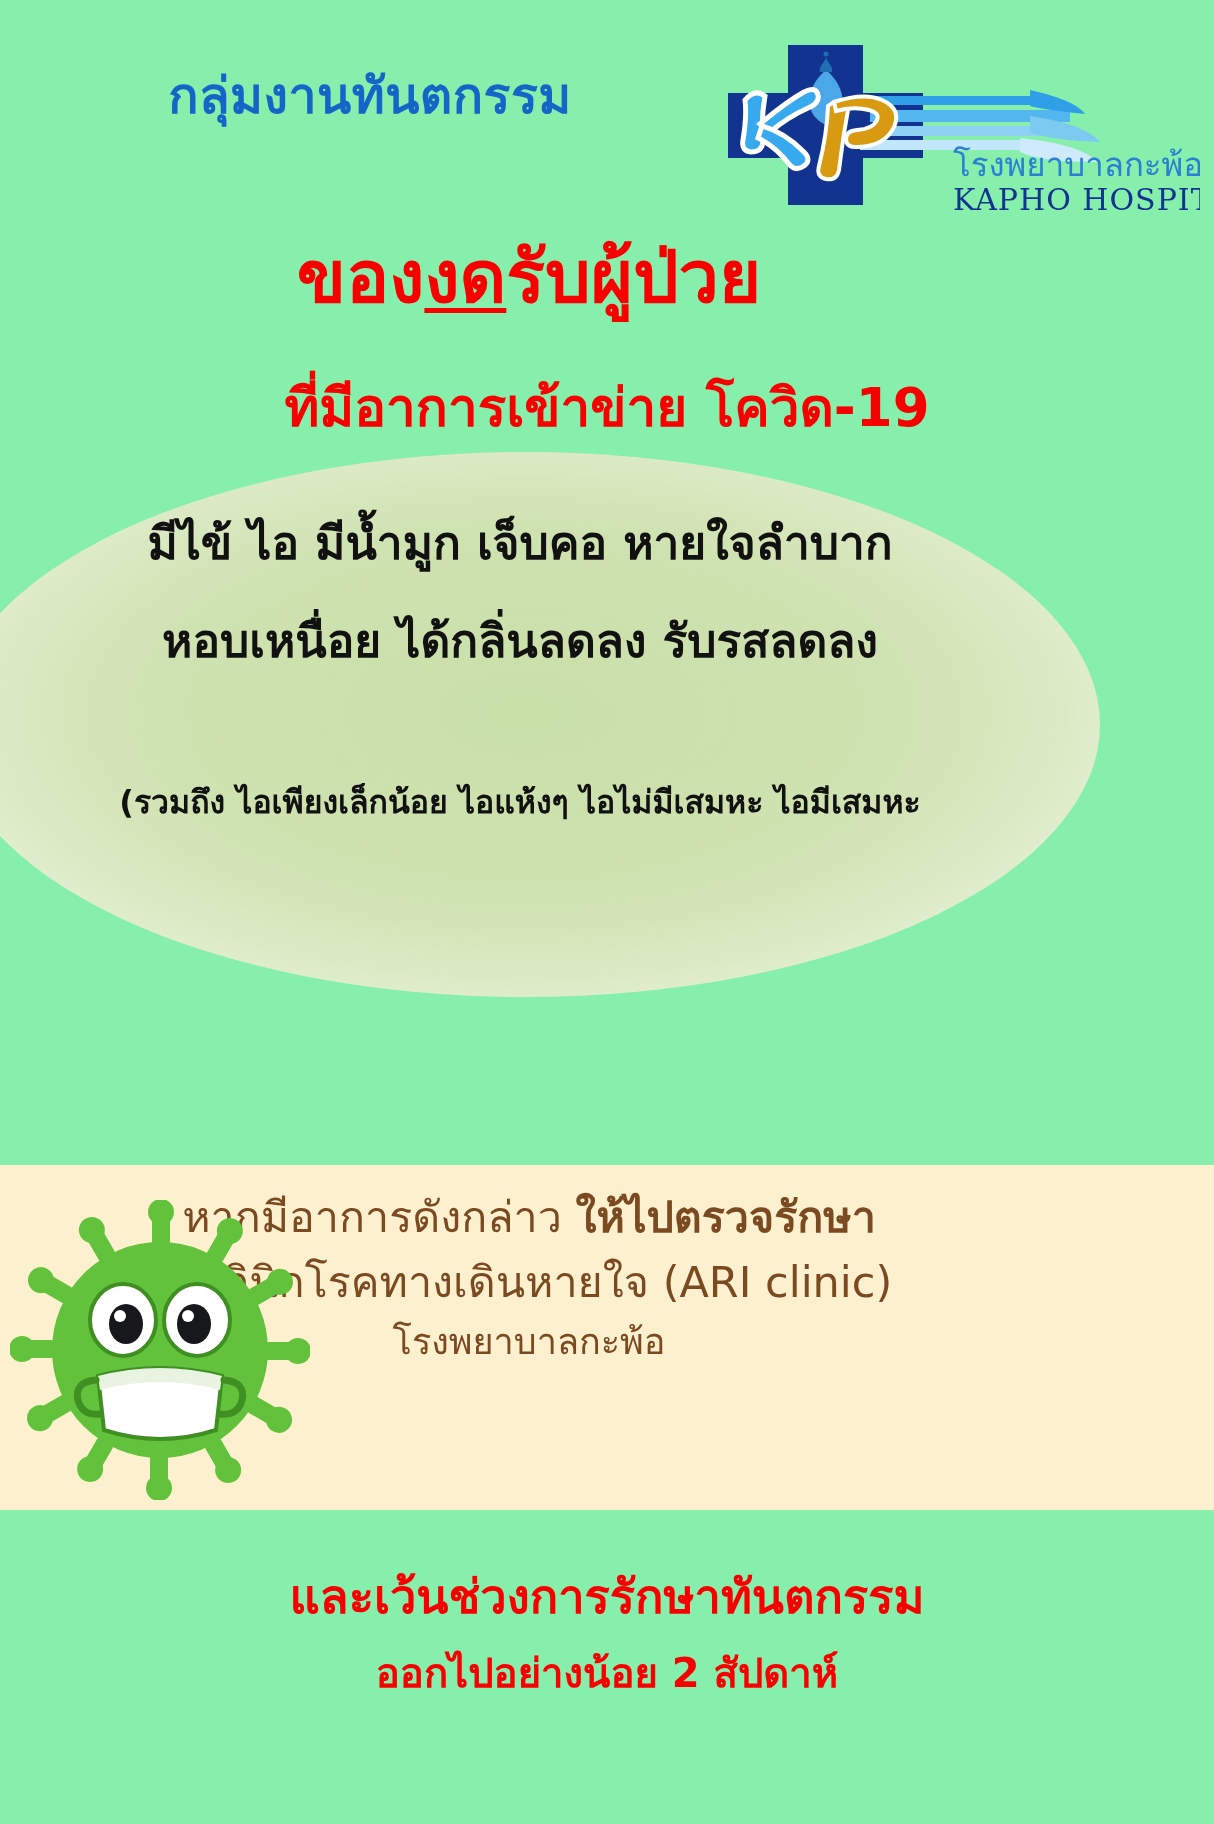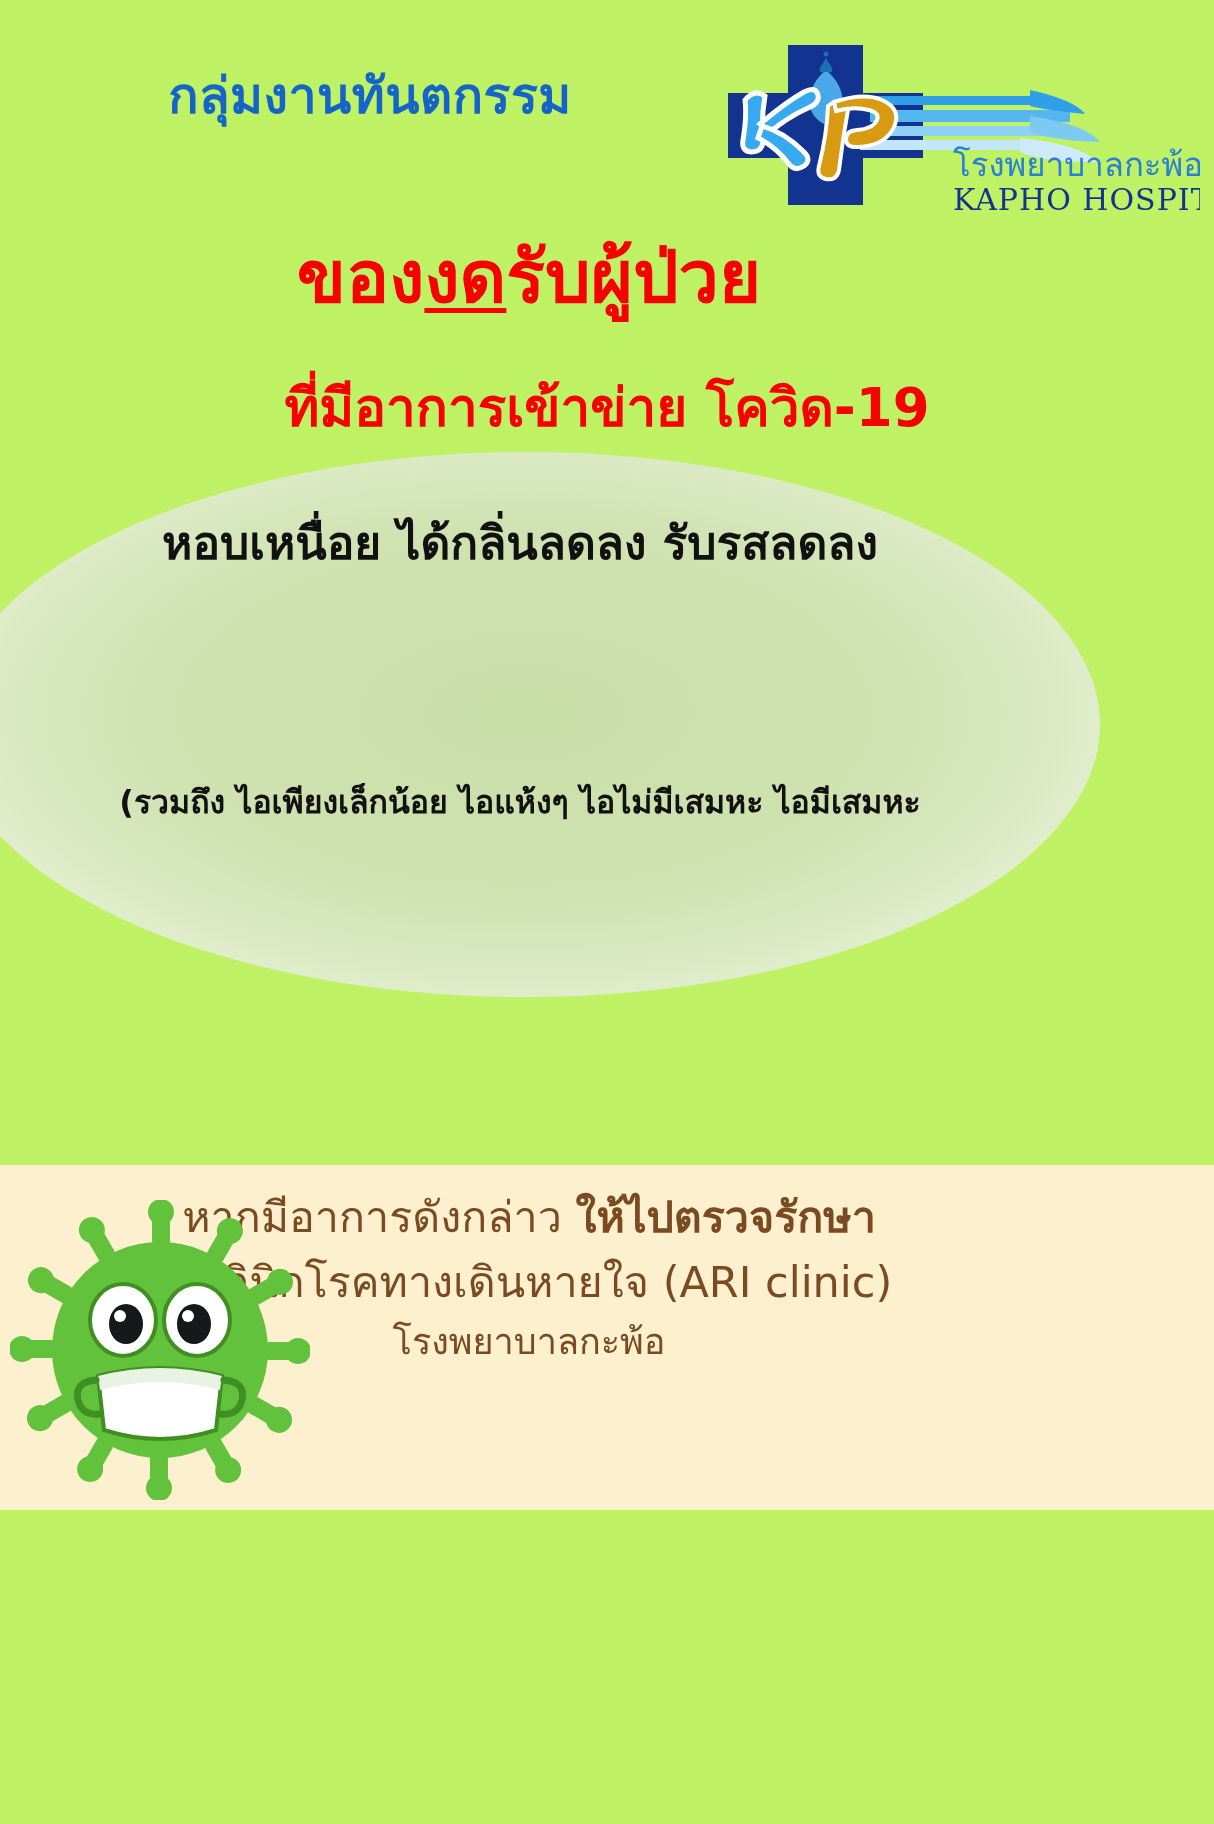--- a/index.html
+++ b/index.html
@@ -2,21 +2,21 @@
 <html><head>
 <meta charset="utf-8">
 <style>
   html,body{margin:0;padding:0;}
   body{
     width:1214px;height:1824px;
     background:#ffffff;
     font-family:"DejaVu Sans","Liberation Sans",sans-serif;
     overflow:hidden;position:relative;
   }
-  .poster{position:relative;width:1214px;height:1824px;overflow:hidden;background:#bef264;}
+  .poster{position:relative;width:1214px;height:1824px;overflow:hidden;background:#86efac;}
 
   
   .header{position:absolute;top:0;left:0;width:1214px;height:230px;}
   .dept-title{
     position:absolute;left:60px;top:68px;width:620px;
     text-align:center;
     color:#1565c8;font-weight:bold;font-size:50px;
     letter-spacing:.5px;line-height:1.15;
   }
   .logo{position:absolute;left:700px;top:30px;width:500px;height:190px;}
@@ -122,20 +122,21 @@
   </div>
 
   <div class="headline-wrap">
     <div class="headline"><span>ของ</span><span class="u">งด</span><span>รับผู้ป่วย</span></div>
   </div>
   <div class="subhead">ที่มีอาการเข้าข่าย โควิด-19</div>
 
   <div class="green-oval"></div>
 
   <div class="symptoms">
+    <div class="sym-line">มีไข้ ไอ มีน้ำมูก เจ็บคอ หายใจลำบาก</div>
     <div class="sym-line">หอบเหนื่อย ได้กลิ่นลดลง รับรสลดลง</div>
   </div>
 
   <div class="note">
     <div>(รวมถึง ไอเพียงเล็กน้อย ไอแห้งๆ ไอไม่มีเสมหะ ไอมีเสมหะ</div>
   </div>
 
   <div class="cream"></div>
   <div class="cream-text">
     <div class="c-l1"><span>หากมีอาการดังกล่าว </span><span class="b">ให้ไปตรวจรักษา</span></div>
@@ -208,14 +209,18 @@
 
       <g>
         <path d="M88 176 q62 -16 124 0 l-6 54 q-56 18 -112 0 Z" fill="#ffffff" stroke="#3f8f22" stroke-width="4"></path>
         <path d="M88 176 q62 -16 124 0 l-2 14 q-60 -16 -120 0 Z" fill="#e9f3e1"></path>
         <path d="M86 180 q-22 2 -18 20 q4 16 22 14" fill="none" stroke="#3f8f22" stroke-width="7" stroke-linecap="round"></path>
         <path d="M214 180 q22 2 18 20 q-4 16 -22 14" fill="none" stroke="#3f8f22" stroke-width="7" stroke-linecap="round"></path>
       </g>
     </svg>
   </div>
 
+  <div class="bottom">
+    <div class="b-l1">และเว้นช่วงการรักษาทันตกรรม</div>
+    <div class="b-l2">ออกไปอย่างน้อย 2 สัปดาห์</div>
+  </div>
 
 </div>
 
 </body></html>

